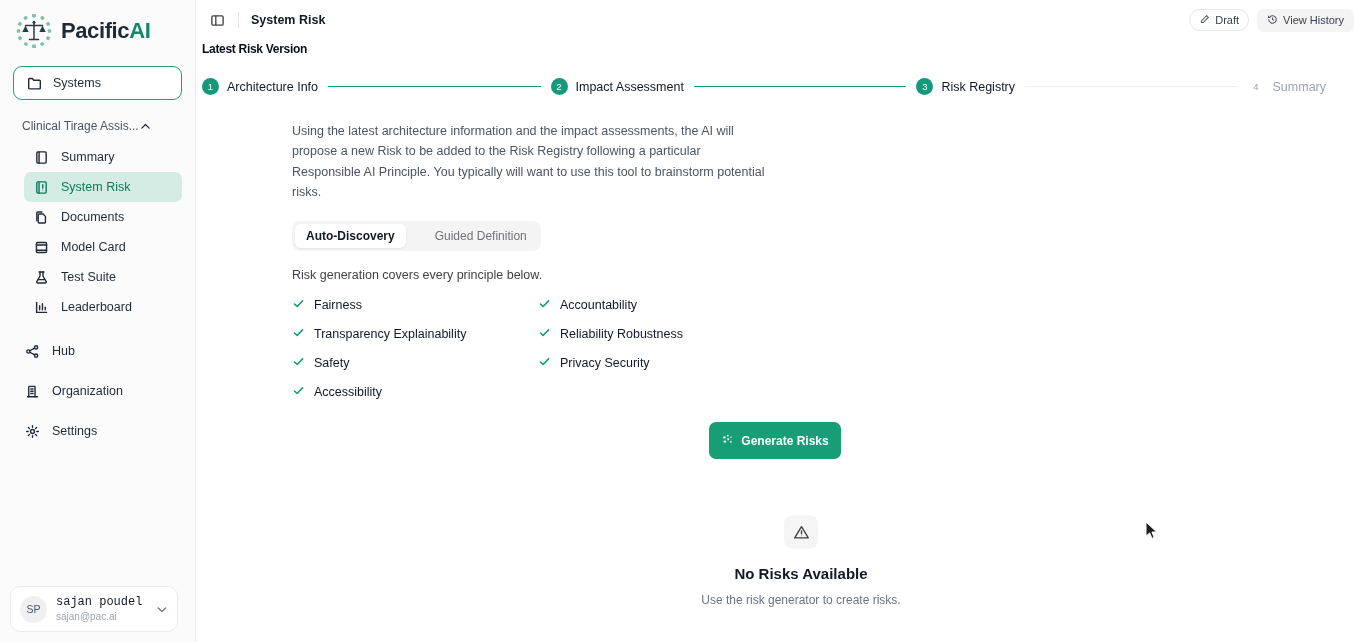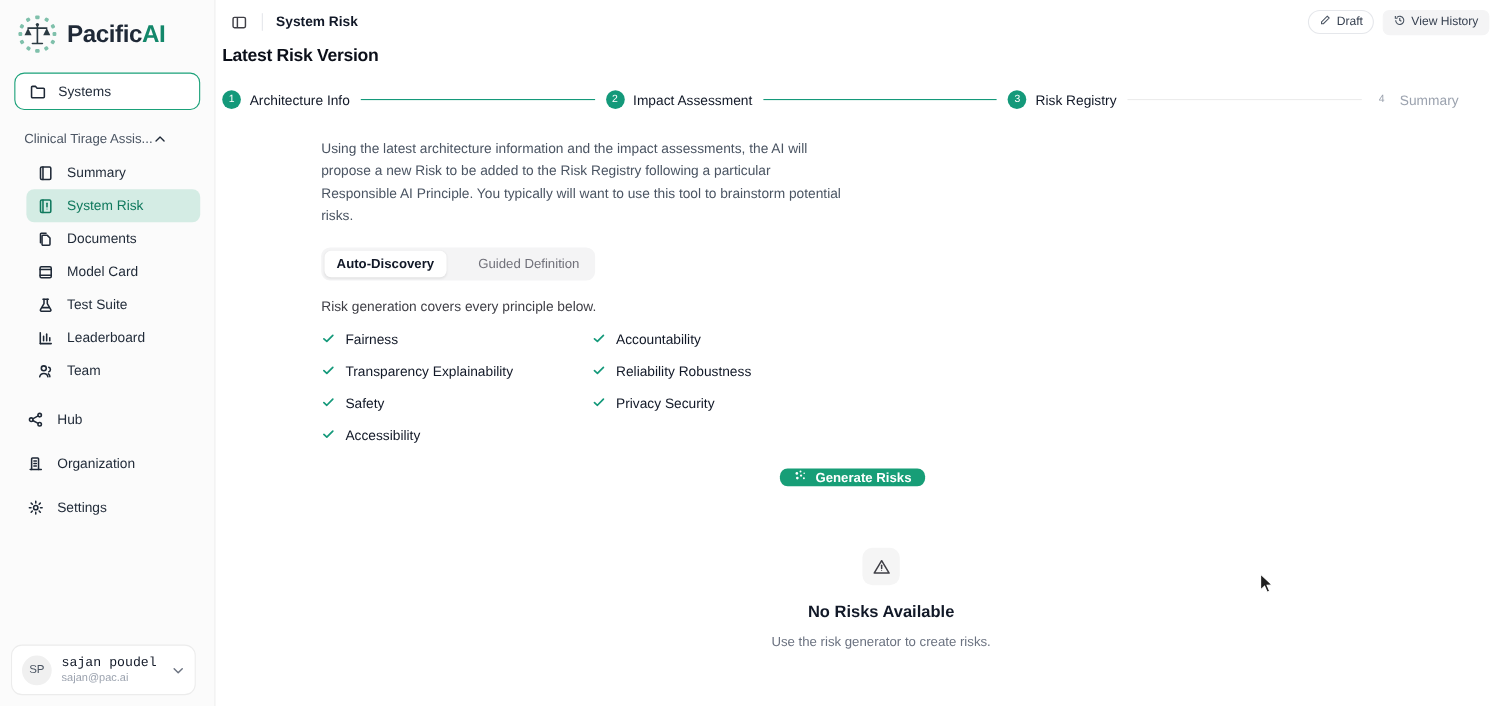--- a/index.html
+++ b/index.html
@@ -104,21 +104,21 @@
   .pill {
     display: flex; align-items: center; gap: 5px;
     height: 22px; padding: 0 9px;
     border: 1px solid #e5e7eb; border-radius: 11px;
     font-size: 11px; color: #374151; background: #fff;
     cursor: pointer;
   }
   .pill.solid { background: #f4f4f5; border-color: #f4f4f5; border-radius: 6px; padding: 0 9px; height: 23px; font-weight: 400;}
   .pill svg { width: 11px; height: 11px; stroke: #4b5563; fill: none; stroke-width: 1.5; }
 
-  .page-title { font-size: 16px; font-weight: 700; color: #0b0f19; padding: 2px 0 0 6px; letter-spacing: -0.3px; }
+  .page-title { font-size: 12px; font-weight: 700; color: #0b0f19; padding: 2px 0 0 6px; letter-spacing: -0.3px; }
 
   
   .stepper {
     display: flex; align-items: center;
     padding: 22px 40px 0 6px;
     gap: 0;
   }
   .step { display: flex; align-items: center; gap: 8px; flex: 0 0 auto; }
   .step-num {
     width: 17px; height: 17px; border-radius: 50%;
@@ -156,21 +156,21 @@
     width: 420px;
   }
   .pr { display: flex; align-items: center; gap: 9px; font-size: 12.5px; color: #111827; }
   .pr svg { width: 13px; height: 13px; stroke: #14997a; fill: none; stroke-width: 1.9; stroke-linecap: round; stroke-linejoin: round; }
 
   .gen-wrap { display: flex; justify-content: center; margin-top: 22px; padding-right: 108px; }
   .gen-btn {
     display: inline-flex; align-items: center; gap: 7px;
     background: #179e77; color: #fff;
     border: none; border-radius: 7px;
-    height: 16px; padding: 0 12px;
+    height: 37px; padding: 0 12px;
     font-size: 12px; font-weight: 700; cursor: pointer;
     font-family: "Liberation Sans", sans-serif;
   }
   .gen-btn svg { width: 13px; height: 13px; fill: #ffffff; }
 
   .empty {
     margin-top: 56px; padding-right: 56px;
     display: flex; flex-direction: column; align-items: center;
   }
   .empty-icon {
@@ -294,31 +294,20 @@
           <svg viewBox="0 0 16 16">
               <line x1="2.8" y1="2.6" x2="2.8" y2="13.2"></line>
               <line x1="2.8" y1="13.2" x2="13.4" y2="13.2"></line>
               <line x1="6" y1="10.5" x2="6" y2="6.2"></line>
               <line x1="9" y1="10.5" x2="9" y2="4"></line>
               <line x1="12" y1="10.5" x2="12" y2="7.6"></line>
             </svg>
         </span>
         <span>Leaderboard</span>
       </div>
-      <div class="nav-item sub">
-        <span class="ico">
-          <svg viewBox="0 0 16 16">
-              <circle cx="6.2" cy="5.2" r="2.4"></circle>
-              <path d="M2.2 13.4a4.1 4.1 0 0 1 8 0"></path>
-              <path d="M11 4.2a2.3 2.3 0 0 1 0 4.4"></path>
-              <path d="M12.1 13.4a3.6 3.6 0 0 0-1.4-2.9"></path>
-            </svg>
-        </span>
-        <span>Team</span>
-      </div>
 
       <div class="nav-section-2">
         <div class="nav-item">
           <span class="ico">
             <svg viewBox="0 0 16 16">
                 <circle cx="11.8" cy="3.6" r="1.7"></circle>
                 <circle cx="3.6" cy="8" r="1.7"></circle>
                 <circle cx="11.8" cy="12.4" r="1.7"></circle>
                 <line x1="5.1" y1="7.2" x2="10.3" y2="4.4"></line>
                 <line x1="5.1" y1="8.8" x2="10.3" y2="11.6"></line>

